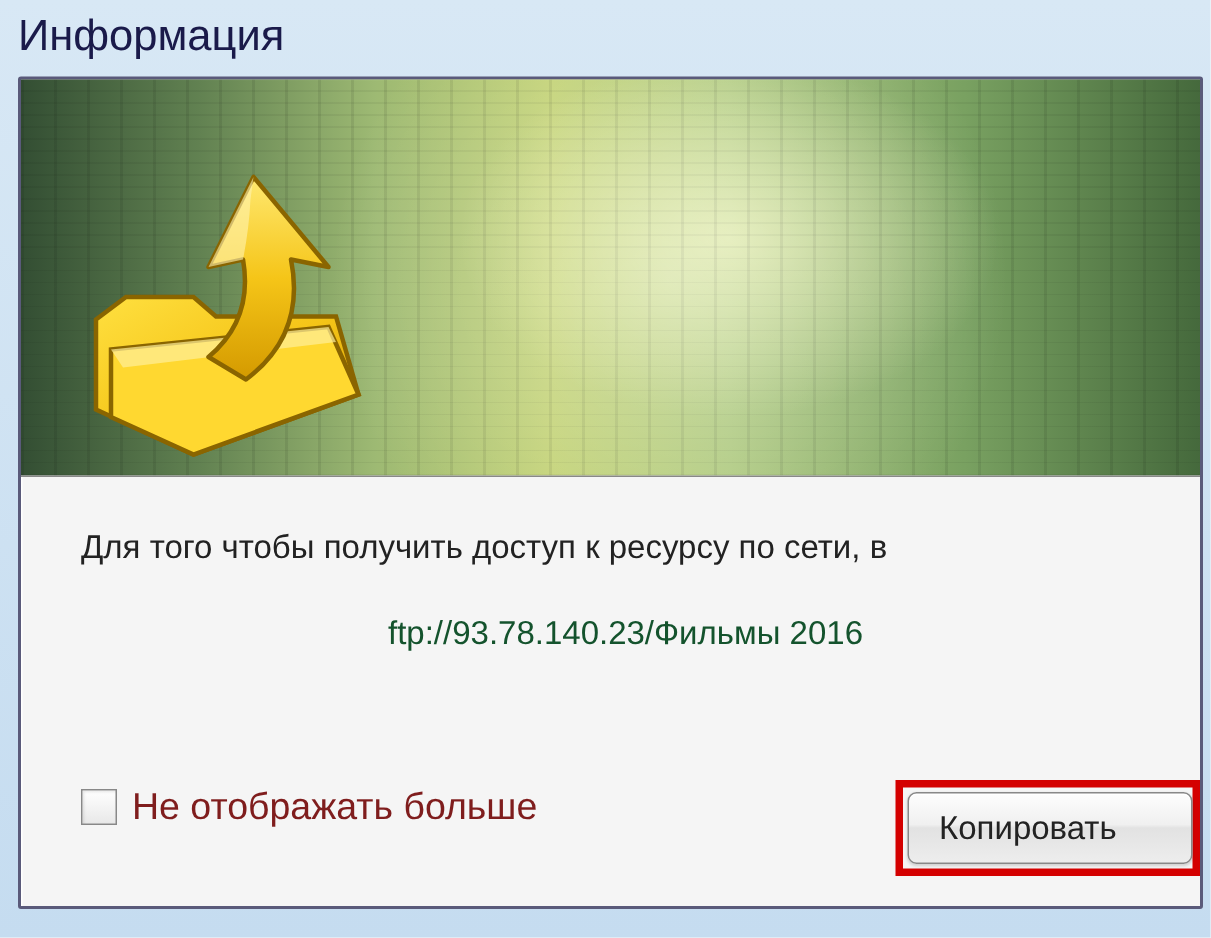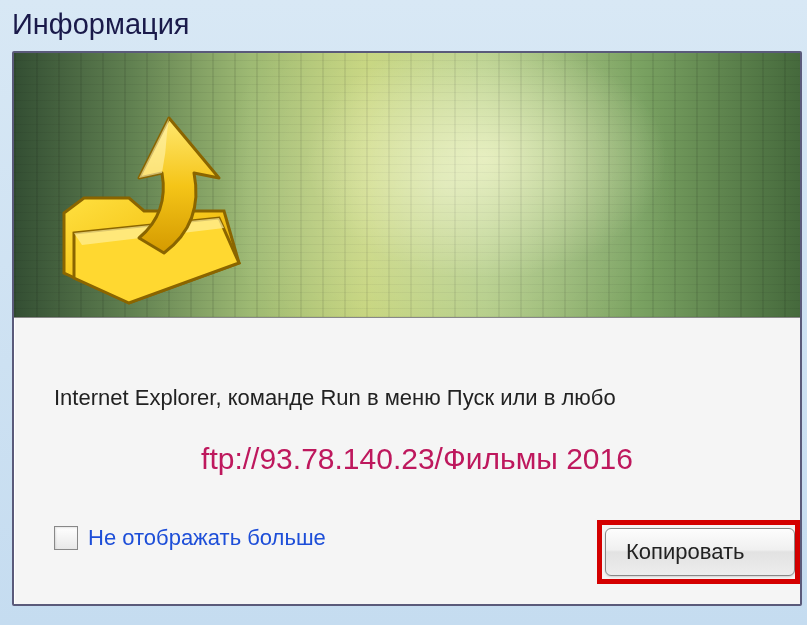--- a/index.html
+++ b/index.html
@@ -69,22 +69,22 @@
     }
     .message-area {
       padding: 30px 20px 10px 40px;
     }
     .message-text {
       font-size: 22px;
       color: #222;
       line-height: 1.5;
     }
     .link-text {
-      font-size: 30px;
-      color: #be185d;
+      font-size: 22px;
+      color: #14532d;
       text-align: center;
       margin-top: 28px;
       cursor: pointer;
     }
     .bottom-row {
       position: absolute;
       bottom: 20px;
       left: 40px;
       right: 0;
       display: flex;
@@ -98,22 +98,22 @@
     }
     .checkbox {
       width: 24px;
       height: 24px;
       border: 1px solid #888;
       background: linear-gradient(to bottom, #fff, #e8e8e8);
       box-shadow: inset 1px 1px 2px rgba(0,0,0,0.1);
       cursor: pointer;
     }
     .checkbox-label {
-      font-size: 22px;
-      color: #1d4ed8;
+      font-size: 25px;
+      color: #7f1d1d;
     }
     .button-highlight {
       border: 5px solid #d40000;
       padding: 3px 0 3px 3px;
       margin-right: 0;
       margin-top: 28px;
     }
     .copy-button {
       min-width: 190px;
       height: 48px;
@@ -165,22 +165,21 @@
                  L 118 70
                  Q 125 110 95 135
                  Z" fill="url(#arrowGrad)" stroke="#8a6500" stroke-width="3" stroke-linejoin="round"></path>
         <path d="M 125 15 L 95 75 L 118 70 Q 122 50 123 30 Z" fill="#fff4b0" opacity="0.6"></path>
       </svg>
     </div>
   </div>
 
   <div class="message-area">
     <div class="message-text">
-      <br>
-      <span>Internet Explorer, команде Run в меню Пуск или в любо</span>
+      <span>Для того чтобы получить доступ к ресурсу по сети, в</span><br>
     </div>
     <div class="link-text">ftp://93.78.140.23/Фильмы 2016</div>
   </div>
 
   <div class="bottom-row">
     <div class="checkbox-wrap">
       <div class="checkbox"></div>
       <span class="checkbox-label">Не отображать больше</span>
     </div>
     <div class="button-highlight">

